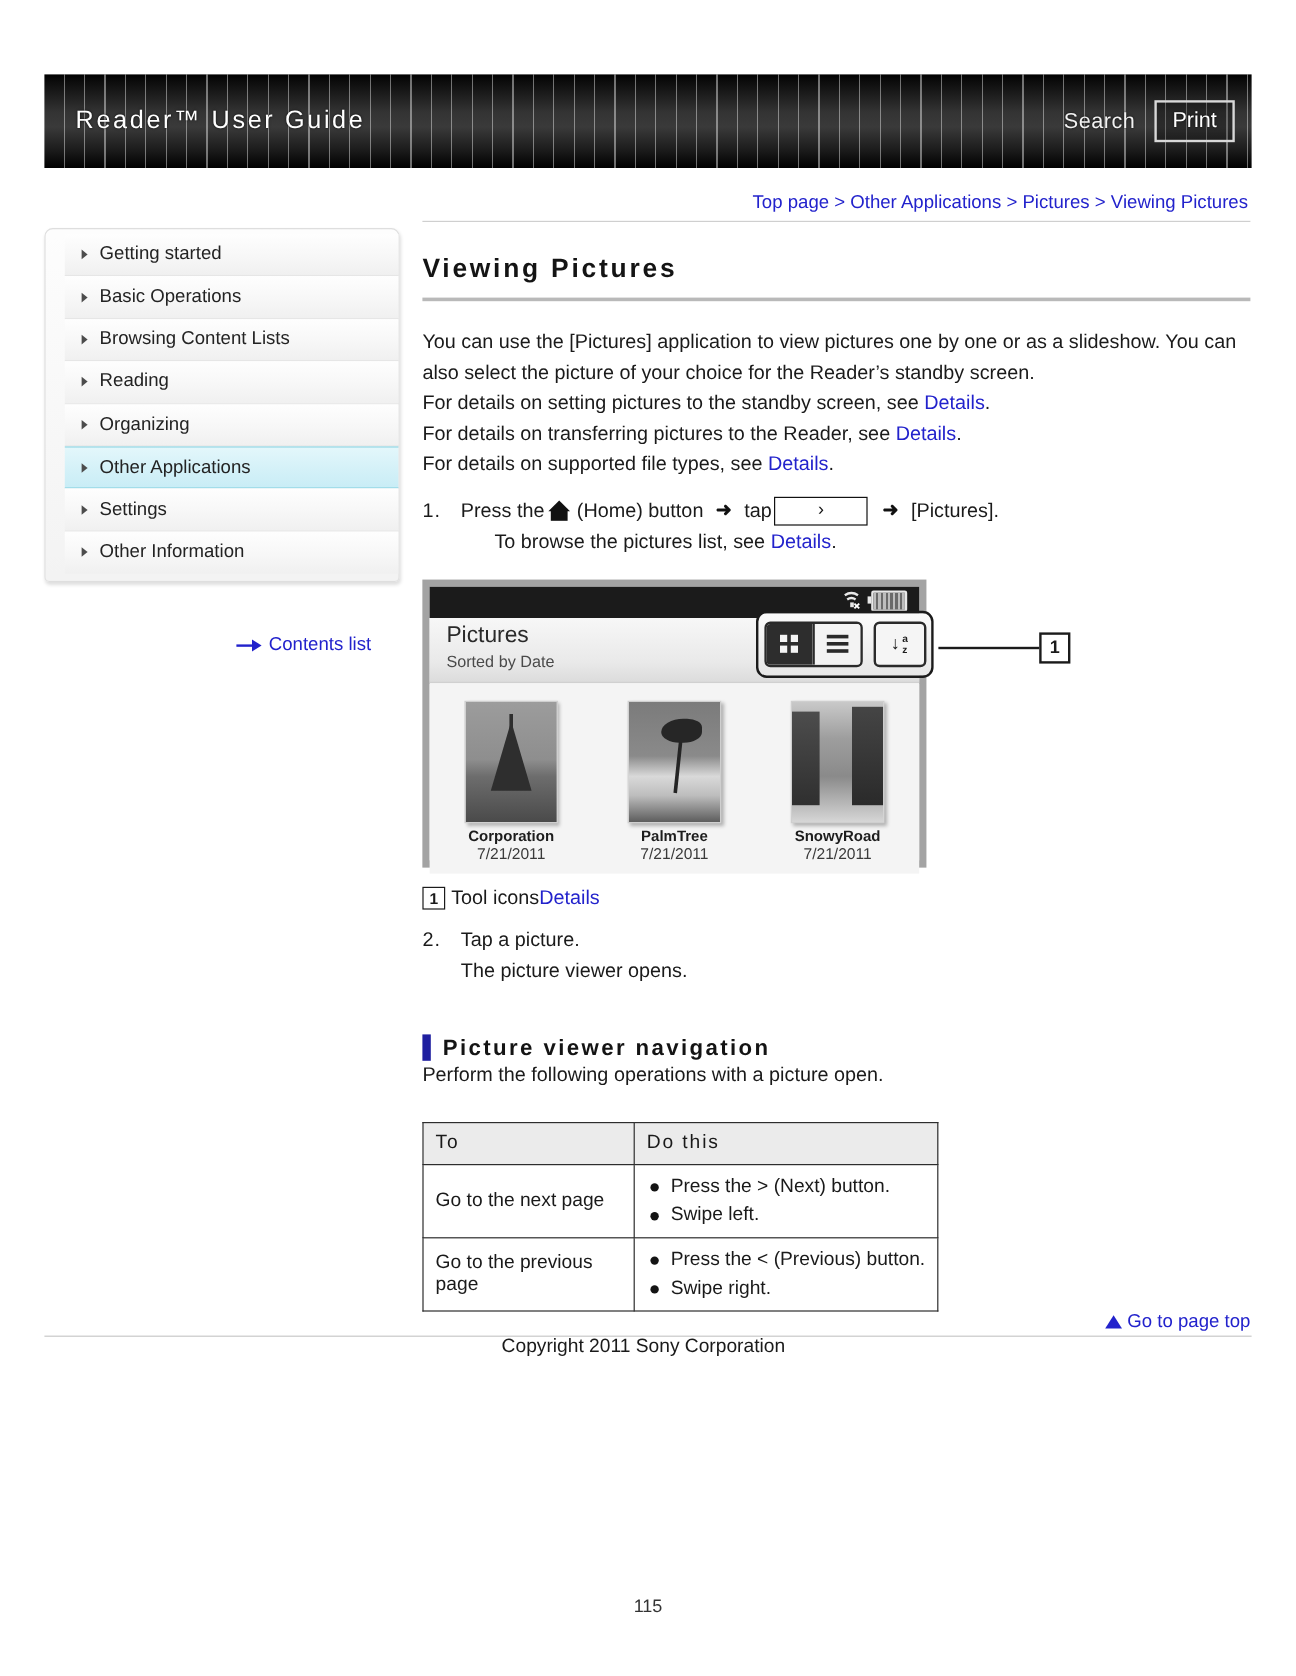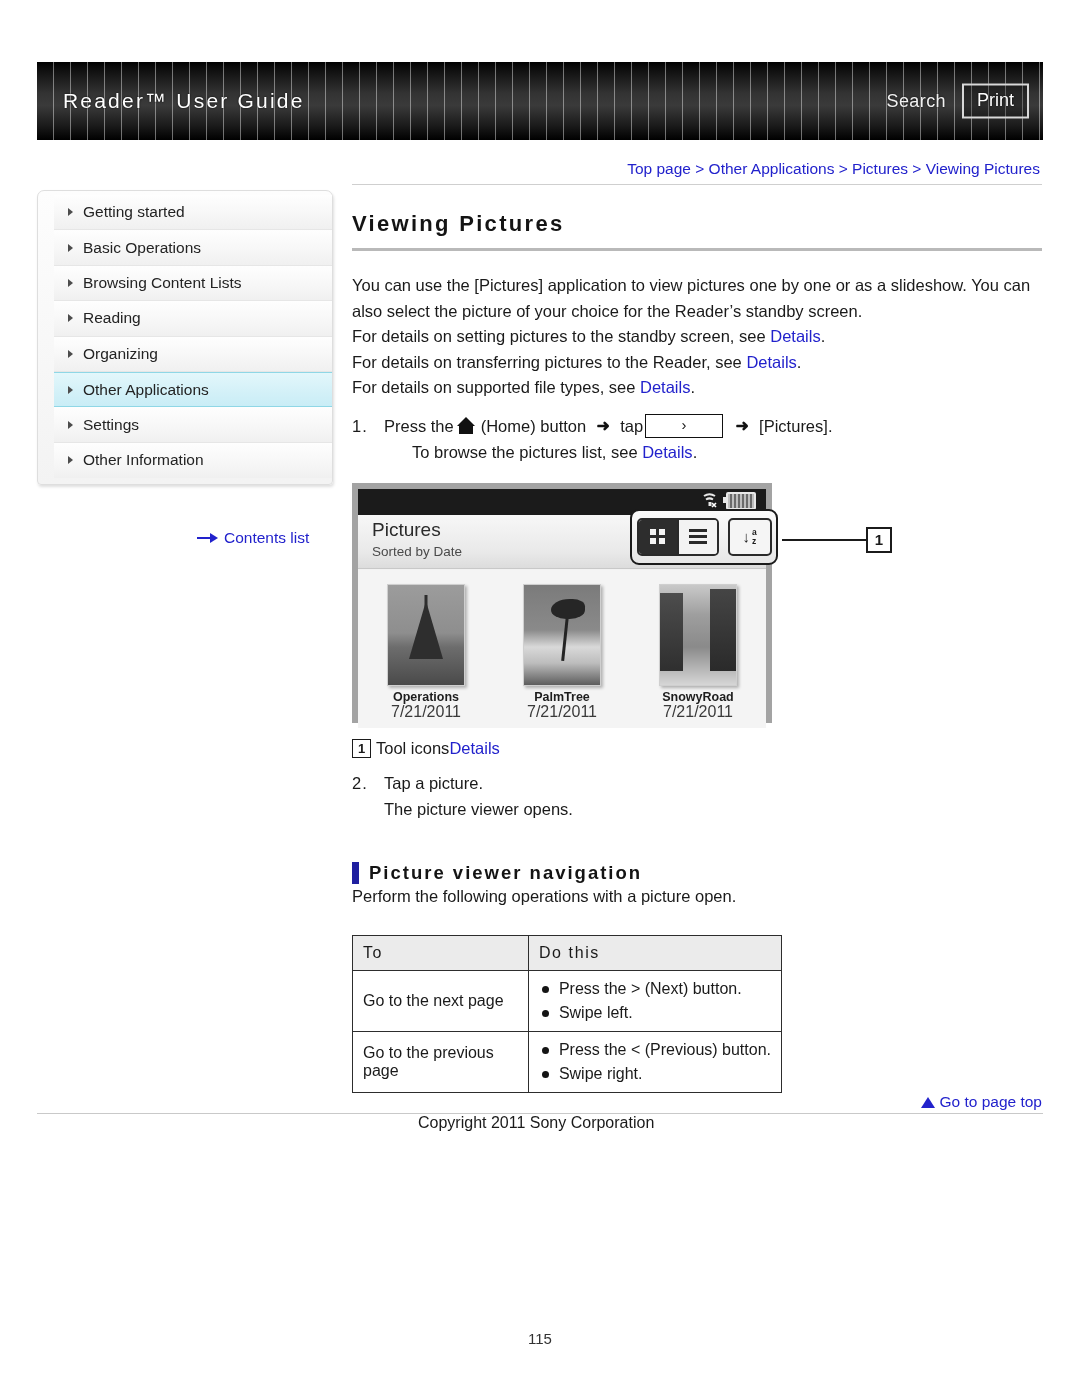--- a/index.html
+++ b/index.html
@@ -351,21 +351,21 @@
     background: #9a9a9a;
   }
   .thumb-name {
     font-size: 12.5px;
     font-weight: bold;
     color: #1d1d1d;
     margin-top: 4px;
     line-height: 15px;
   }
   .thumb-date {
-    font-size: 16px;
+    font-size: 13px;
     color: #3a3a3a;
     line-height: 14px;
   }
 
   
   .eiffel { background: linear-gradient(to bottom,#9c9c9c 0%,#8e8e8e 48%,#6d6d6d 62%,#4a4a4a 100%); }
   .eiffel::before {
     content:"";
     position:absolute; left:50%; top:16%;
     transform:translateX(-50%);
@@ -722,21 +722,21 @@
     </div>
 
     <div class="dev-head">
       <div class="dev-title">Pictures</div>
       <div class="dev-sub">Sorted by Date</div>
     </div>
 
     <div class="dev-grid">
       <div class="thumb-cell">
         <div class="thumb-img eiffel"></div>
-        <div class="thumb-name">Operations</div>
+        <div class="thumb-name">Corporation</div>
         <div class="thumb-date">7/21/2011</div>
       </div>
       <div class="thumb-cell">
         <div class="thumb-img palm"></div>
         <div class="thumb-name">PalmTree</div>
         <div class="thumb-date">7/21/2011</div>
       </div>
       <div class="thumb-cell">
         <div class="thumb-img snowy"></div>
         <div class="thumb-name">SnowyRoad</div>

